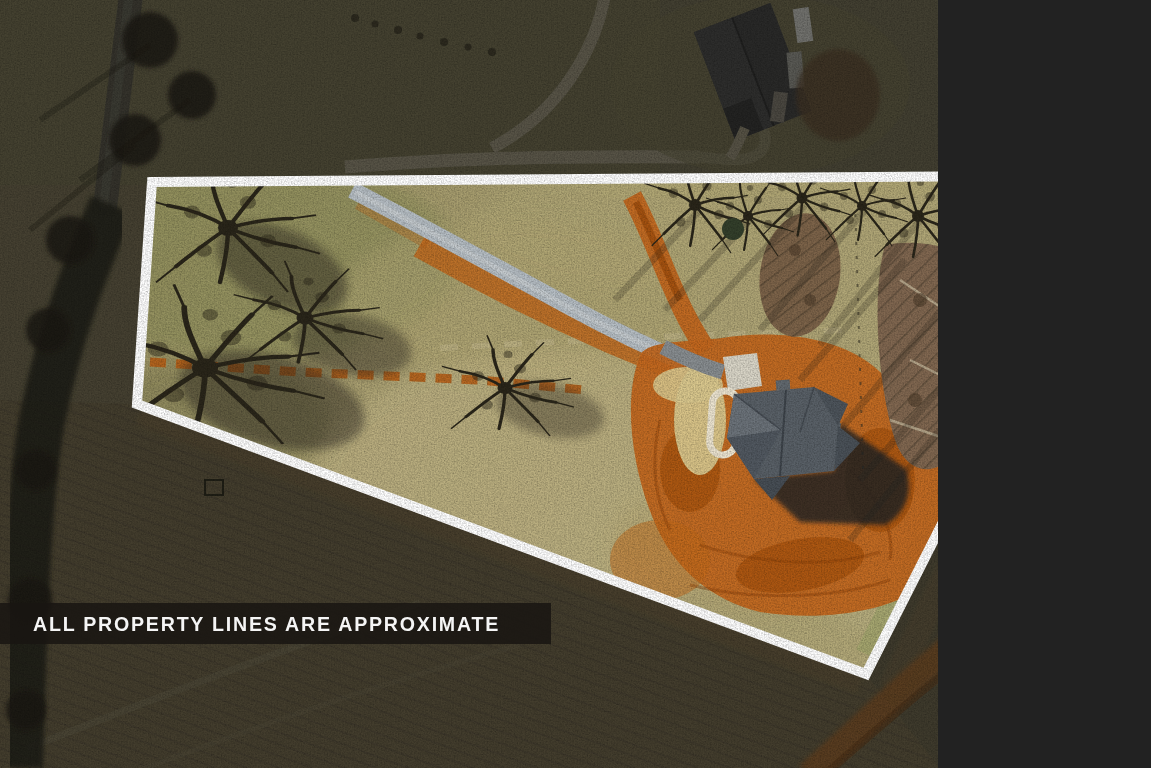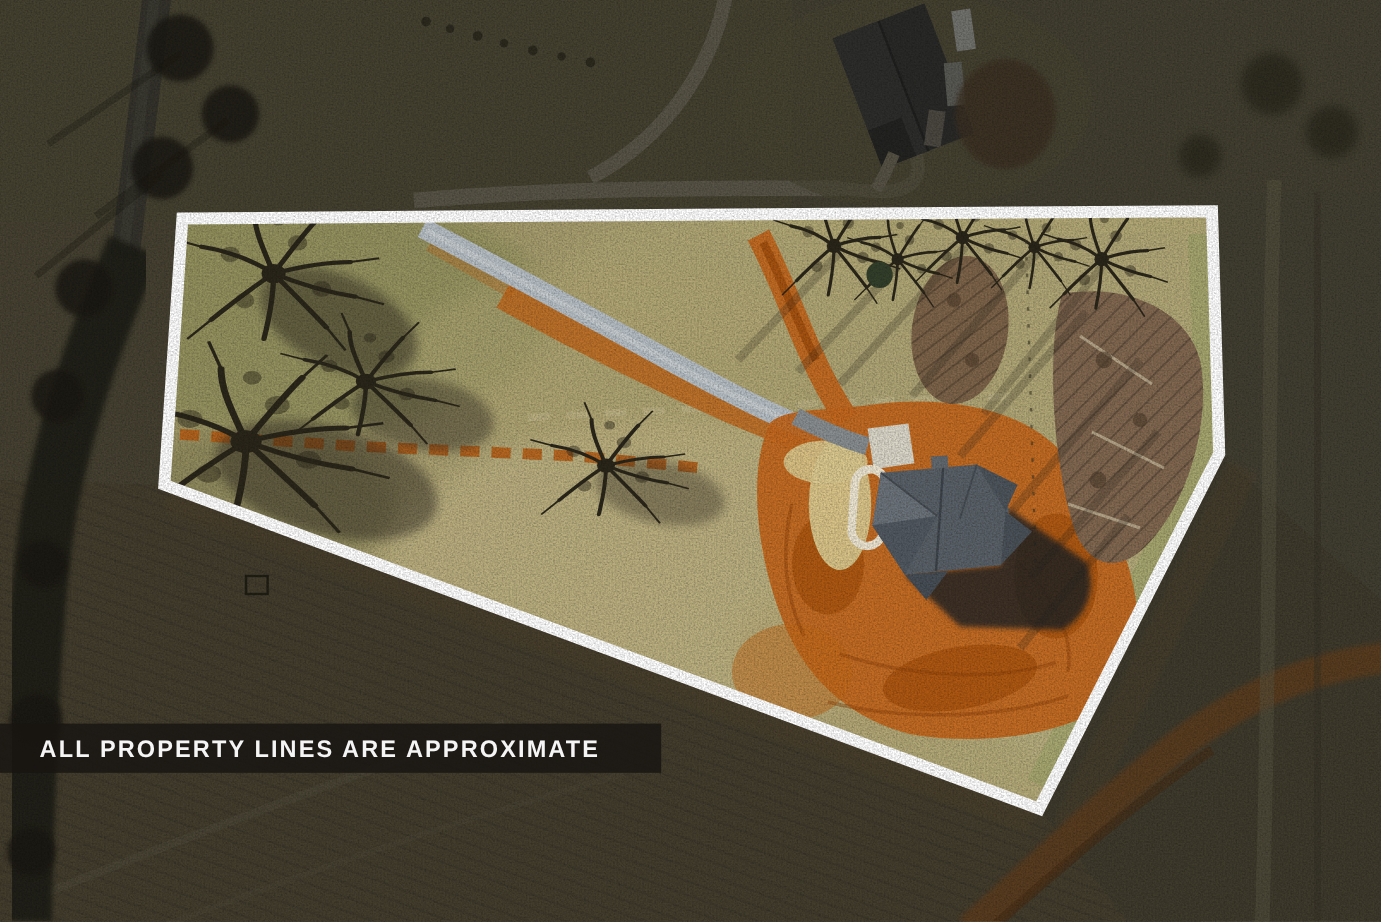--- a/index.html
+++ b/index.html
@@ -1,16 +1,16 @@
 <!DOCTYPE html>
 <html><head>
 <meta charset="utf-8">
 <style>
   html,body{margin:0;padding:0;background:#222;}
-  #stage{position:relative;width:1151px;height:768px;overflow:hidden;font-family:"Liberation Sans",sans-serif;}
+  #stage{position:relative;width:938px;height:768px;overflow:hidden;font-family:"Liberation Sans",sans-serif;}
   svg{position:absolute;left:0;top:0;display:block;}
   .banner-text{font-family:"Liberation Sans",sans-serif;font-weight:700;}
 </style>
 </head>
 <body>
 
 <div id="stage">
 <svg width="1151" height="768" viewBox="0 0 1151 768">
   <defs>
     <clipPath id="clipInside">

